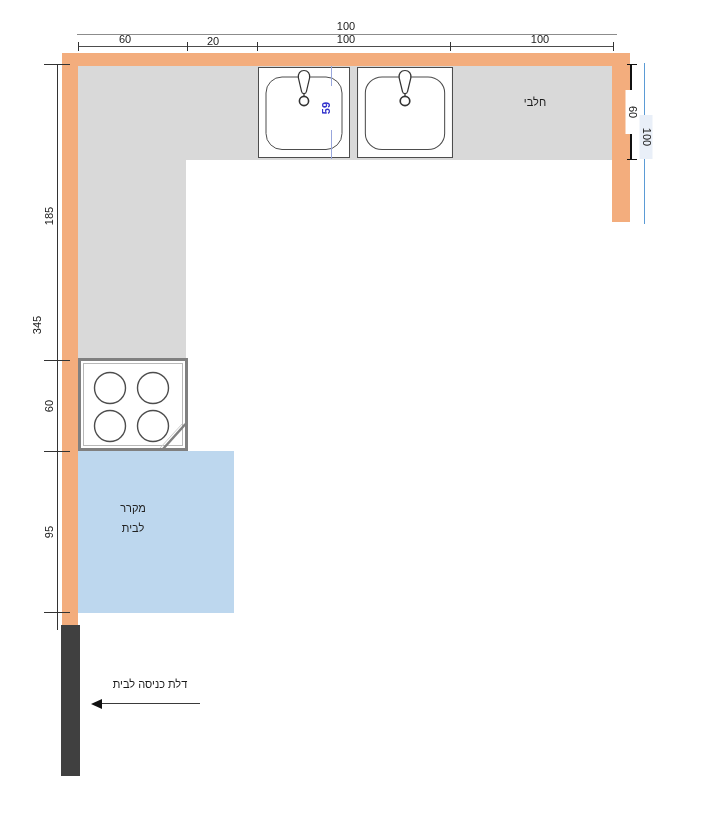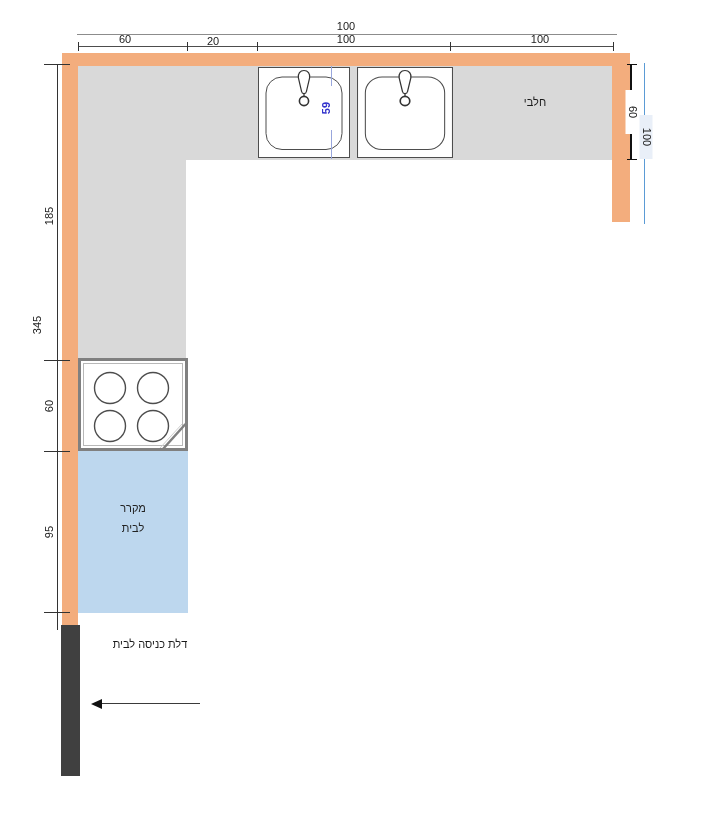--- a/index.html
+++ b/index.html
@@ -9,21 +9,21 @@
   }
   .abs{position:absolute;}
   
   .wall{background:#f3ad7d;}
   .wall-top{left:62px;top:53px;width:568px;height:13px;}
   .wall-left{left:62px;top:53px;width:16px;height:572px;}
   .wall-right{left:612px;top:66px;width:18px;height:156px;}
   .counter{background:#d9d9d9;}
   .counter-top{left:78px;top:66px;width:534px;height:94px;}
   .counter-left{left:78px;top:66px;width:108px;height:294px;}
-  .fridge{left:78px;top:451px;width:110px;height:162px;background:#bdd7ee;}
+  .fridge{left:78px;top:451px;width:110px;height:162px;background:#bdd7ee;padding-left:46px;}
   .fridge-label{left:0;top:47px;width:110px;text-align:center;font-size:11px;line-height:20px;color:#222;}
   .door{left:61px;top:625px;width:19px;height:151px;background:#404040;}
   
   .dim-line-h{height:1px;background:#8c8c8c;}
   .dim-line-h.dark{background:#4d4d4d;}
   .dim-line-v{width:1px;background:#333;}
   .tick-v{width:1px;height:9px;background:#333;top:42px;}
   .tick-h{width:26px;height:1px;background:#333;left:44px;}
   .tick-h-r{width:10px;height:1px;background:#111;left:627px;}
   .dim-text{font-size:11px;line-height:13px;white-space:nowrap;}
@@ -32,21 +32,21 @@
   .rot-cw{width:44px;height:13px;text-align:center;transform:translate(-50%,-50%) rotate(90deg);}
   .line-60r{left:630px;top:64px;width:2px;height:96px;background:#111;}
   .line-100r{left:644px;top:63px;width:1px;height:161px;background:#5b9bd5;}
   .chip{background:#e9eff8;}
   .sink-dim-line{left:331px;top:66px;width:1px;height:93px;background:#98a6dc;}
   .sink-dim-text{color:#3333cc;font-weight:bold;background:#fff;}
   
   .arrow-line{left:100px;top:703px;width:100px;height:1px;background:#3a3a3a;}
   .arrow-head{left:91px;top:699px;width:0;height:0;border-top:5px solid transparent;
     border-bottom:5px solid transparent;border-right:11px solid #111;}
-  .entrance-text{left:98px;top:638px;width:104px;text-align:center;font-size:11px;direction:rtl;}
+  .entrance-text{left:98px;top:678px;width:104px;text-align:center;font-size:11px;direction:rtl;}
   .dairy-text{left:505px;top:96px;width:60px;text-align:center;font-size:11px;direction:rtl;}
 </style>
 </head>
 <body>
 
 <div class="canvas">
 
   <div class="abs wall wall-top"></div>
   <div class="abs wall wall-left"></div>
   <div class="abs wall wall-right"></div>

